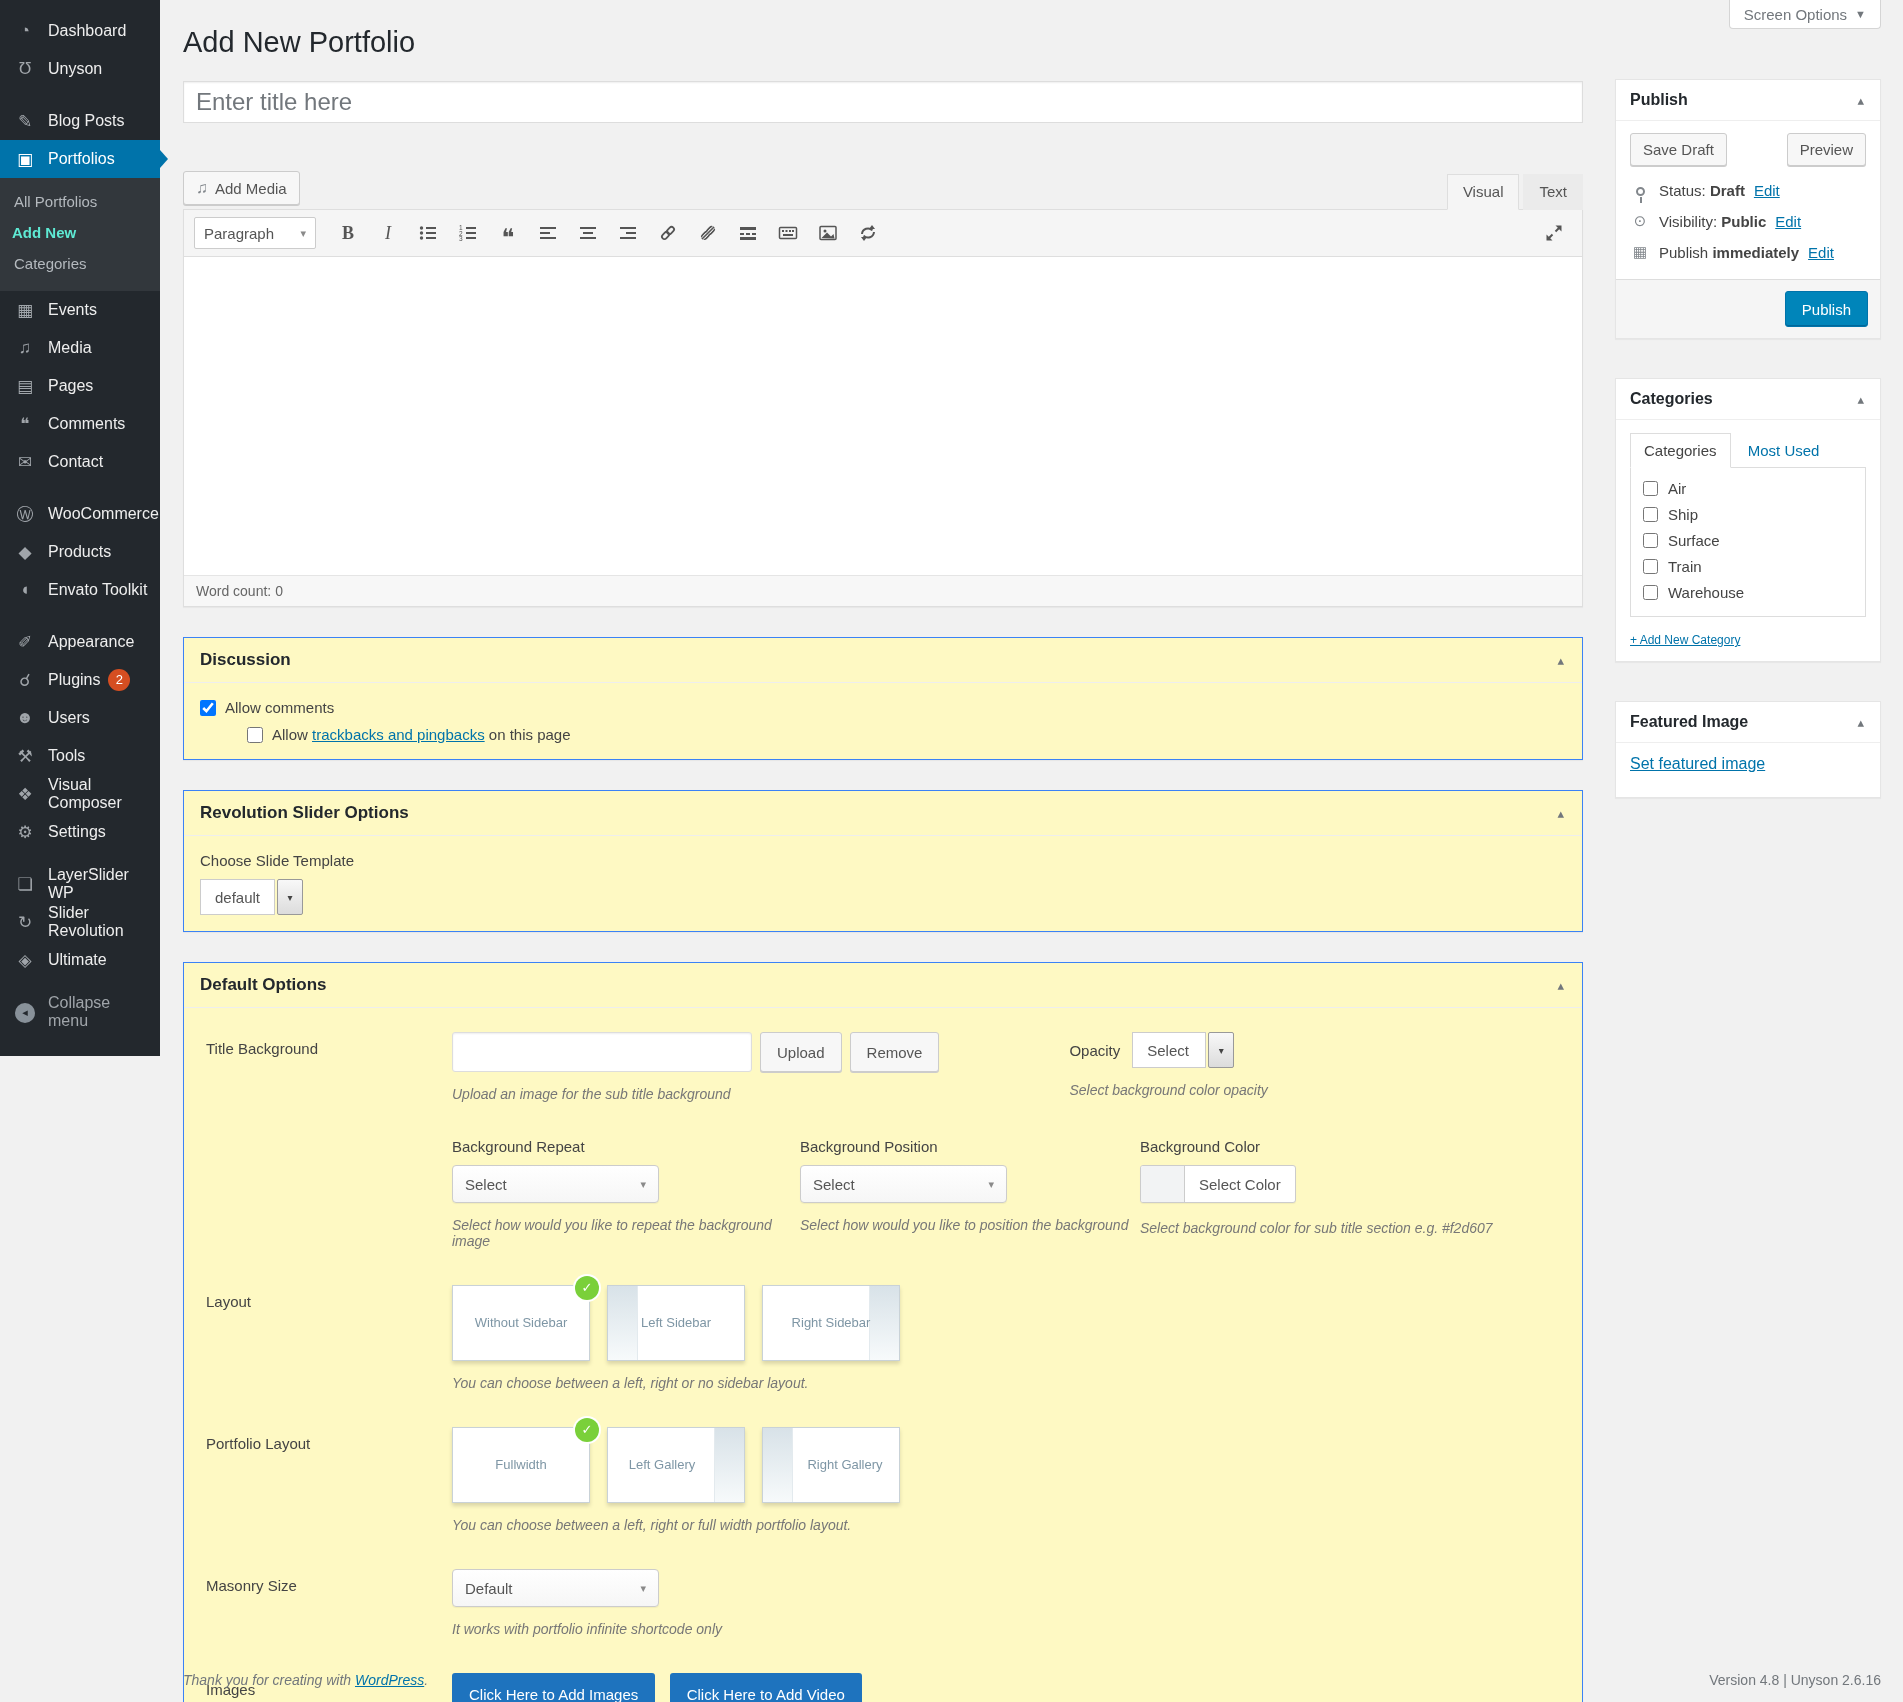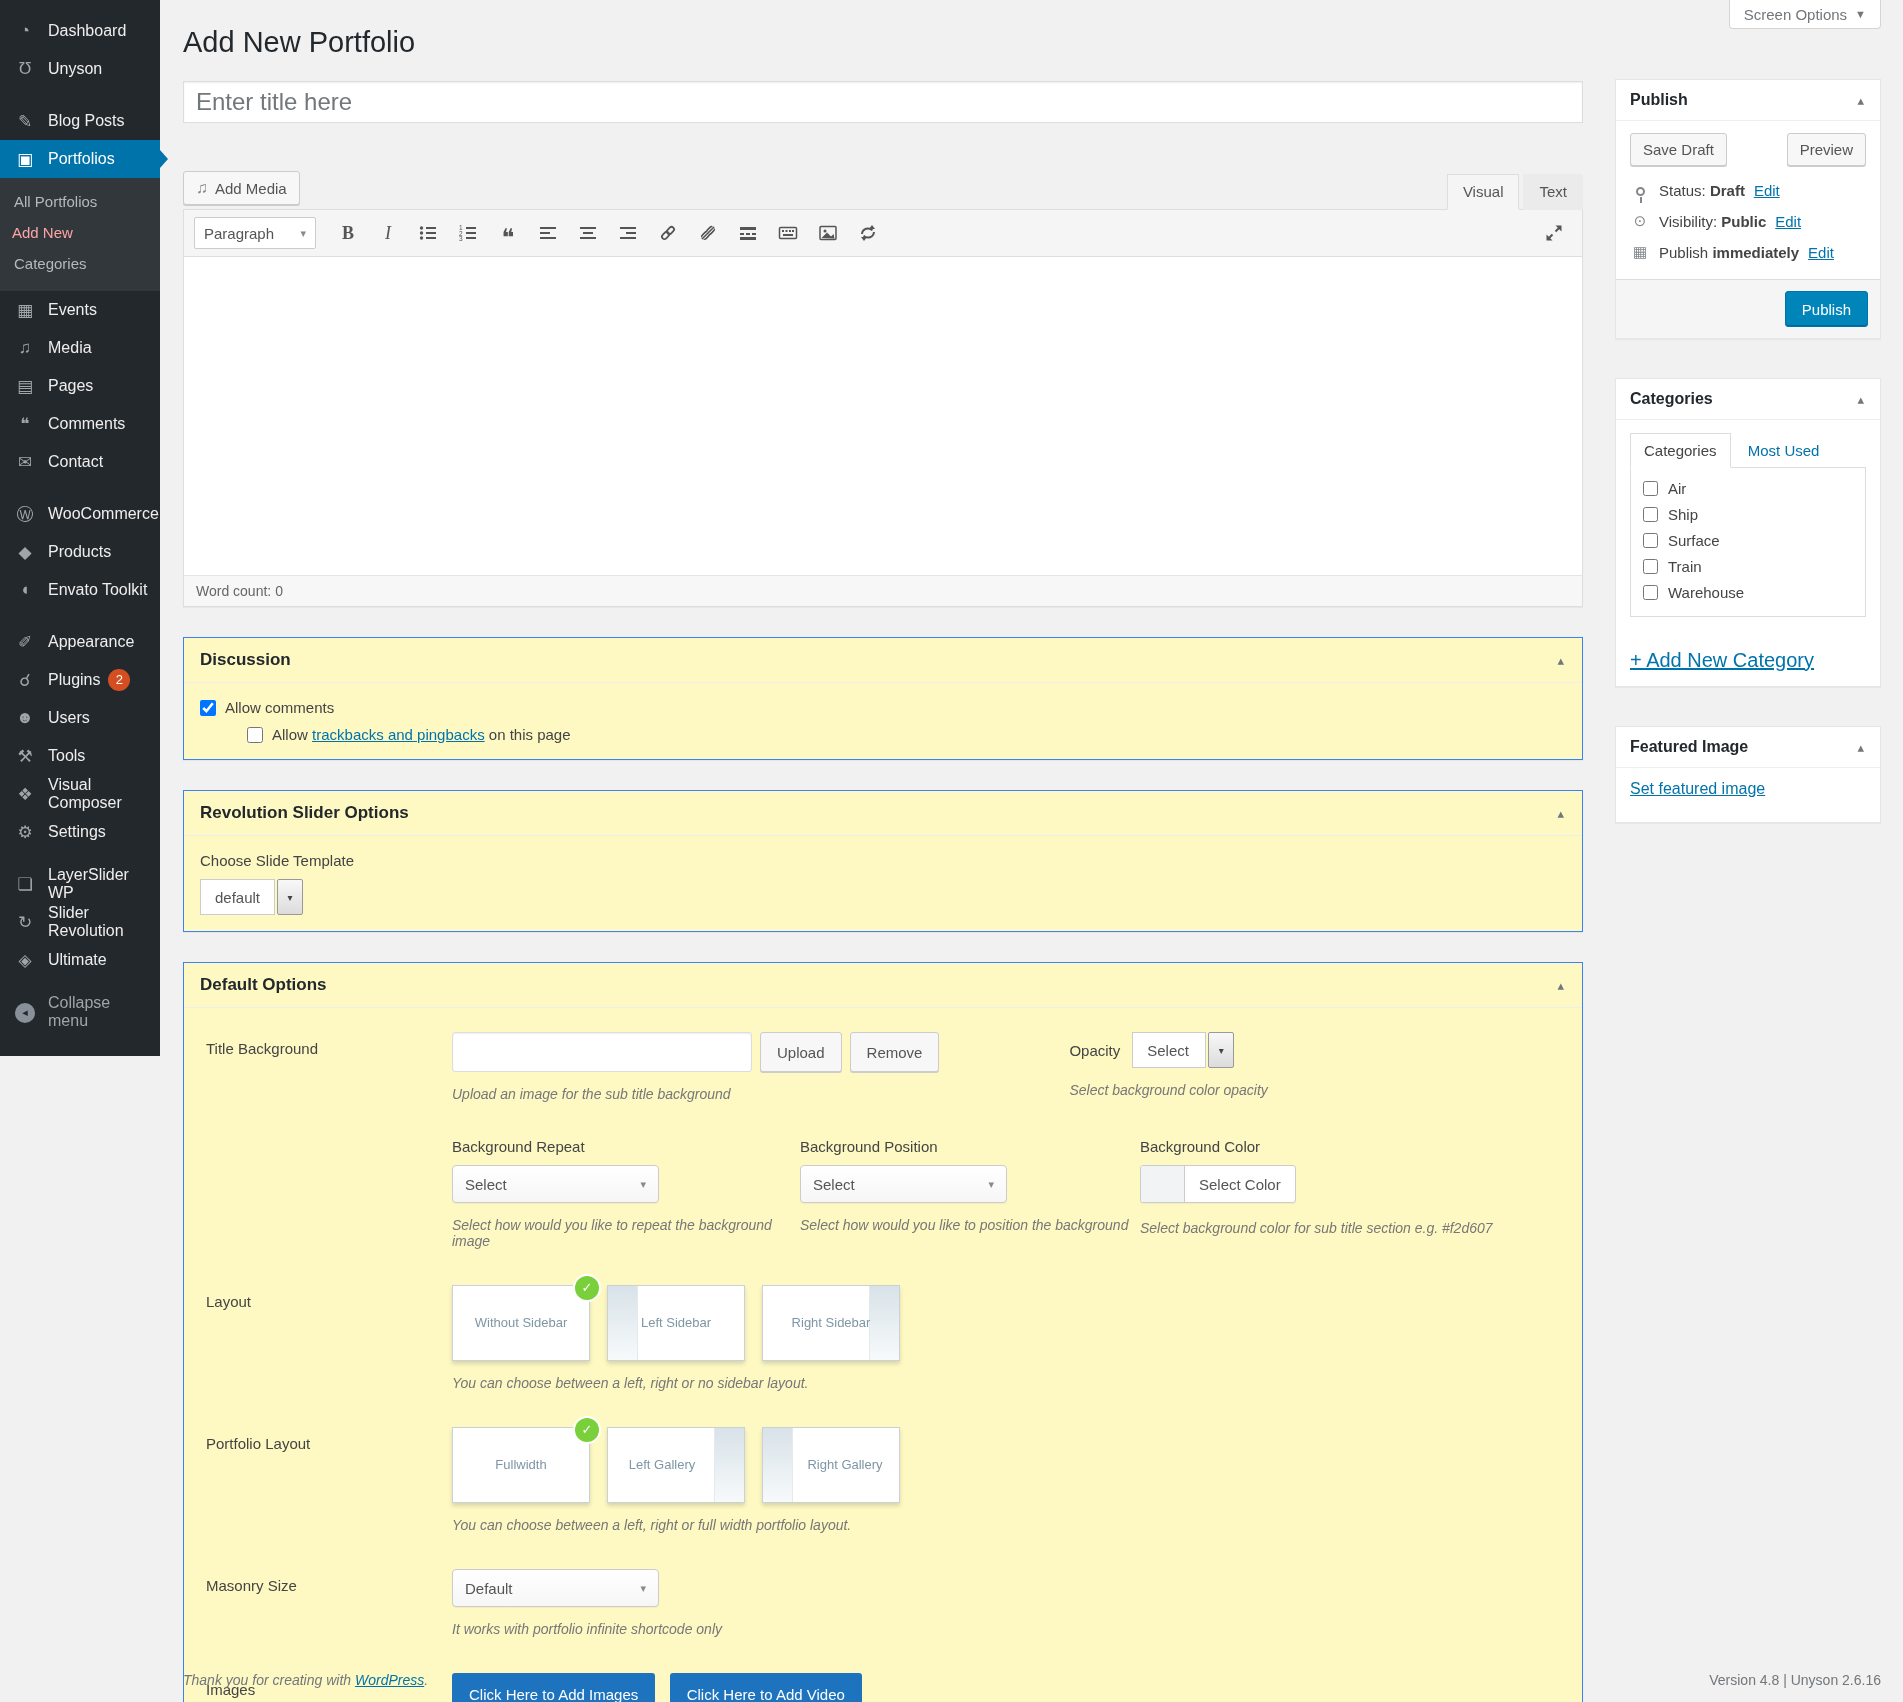--- a/index.html
+++ b/index.html
@@ -31,21 +31,21 @@
   .mi.active::after {
     content:""; position:absolute; right:-8px; top:50%; margin-top:-9px;
     border-top:9px solid transparent; border-bottom:9px solid transparent;
     border-left:8px solid #0073aa;
   }
   .menu-sep { height:14px; }
   .submenu { background:#32373c; padding:8px 0 12px; }
   .smi {
     display:block; padding:7px 12px 7px 14px; font-size:15px; color:#b4b9be; cursor:pointer;
   }
-  .smi.current { color:#fca5a5; font-weight:normal;padding-left:12px; }
+  .smi.current { color:#5eead4; font-weight:bold;padding-left:12px; }
   .badge {
     display:inline-block; margin-left:8px; min-width:22px; height:22px; line-height:22px;
     background:#d54e21; color:#fff; border-radius:50%; text-align:center; font-size:13px;
   }
   .collapse-circle {
     display:inline-flex; align-items:center; justify-content:center;
     width:20px; height:20px; border-radius:50%; background:#889199; color:#23282d; font-size:11px;
   }
   .mi.dim { color:#a0a5aa; }
 
@@ -223,21 +223,21 @@
 
   .cat-tabs { position:relative; top:1px; z-index:2; }
   .cat-tab {
     display:inline-block; padding:8px 13px; font-size:15px; cursor:pointer;
   }
   .cat-tab.active { background:#fff; border:1px solid #ddd; border-bottom:1px solid #fff; color:#444; }
   .cat-tab.link { color:#0073aa; }
   .cat-list { border:1px solid #ddd; background:#fff; height:150px; padding:12px 12px; overflow:hidden; }
   .cat-item { display:flex; align-items:center; gap:10px; margin-bottom:9px; font-size:15px; color:#444; }
   .cat-item input { width:15px; height:15px; cursor:pointer; }
-  .add-cat { display:inline-block; margin-top:32px; font-size:20px; }
+  .add-cat { display:inline-block; margin-top:16px; font-size:12px; }
 
   
   #footer-left {
     position:absolute; left:183px; top:1672px; font-size:14px; color:#72777c; font-style:italic;
   }
   #footer-right {
     position:absolute; right:22px; top:1672px; font-size:14px; color:#72777c;
   }
 </style>
 </head>

